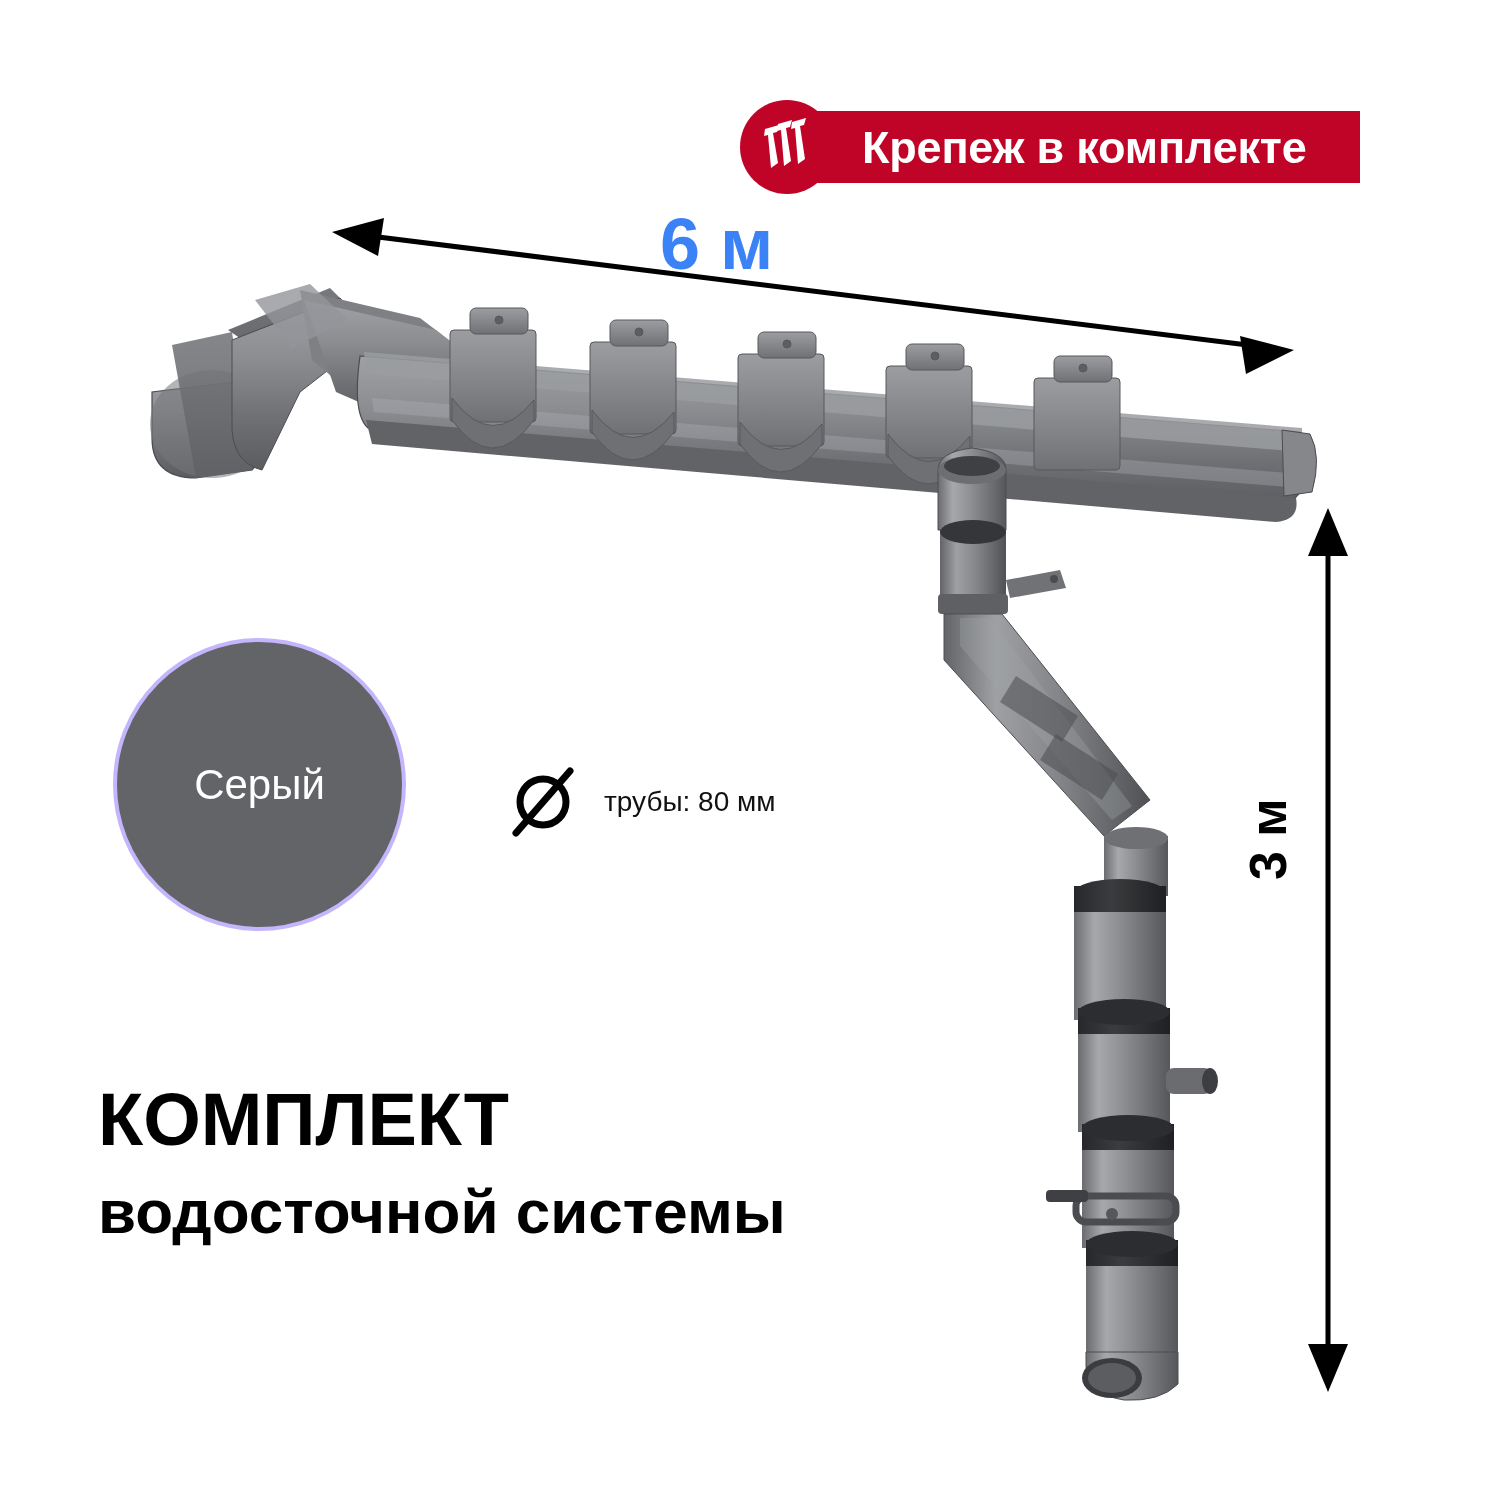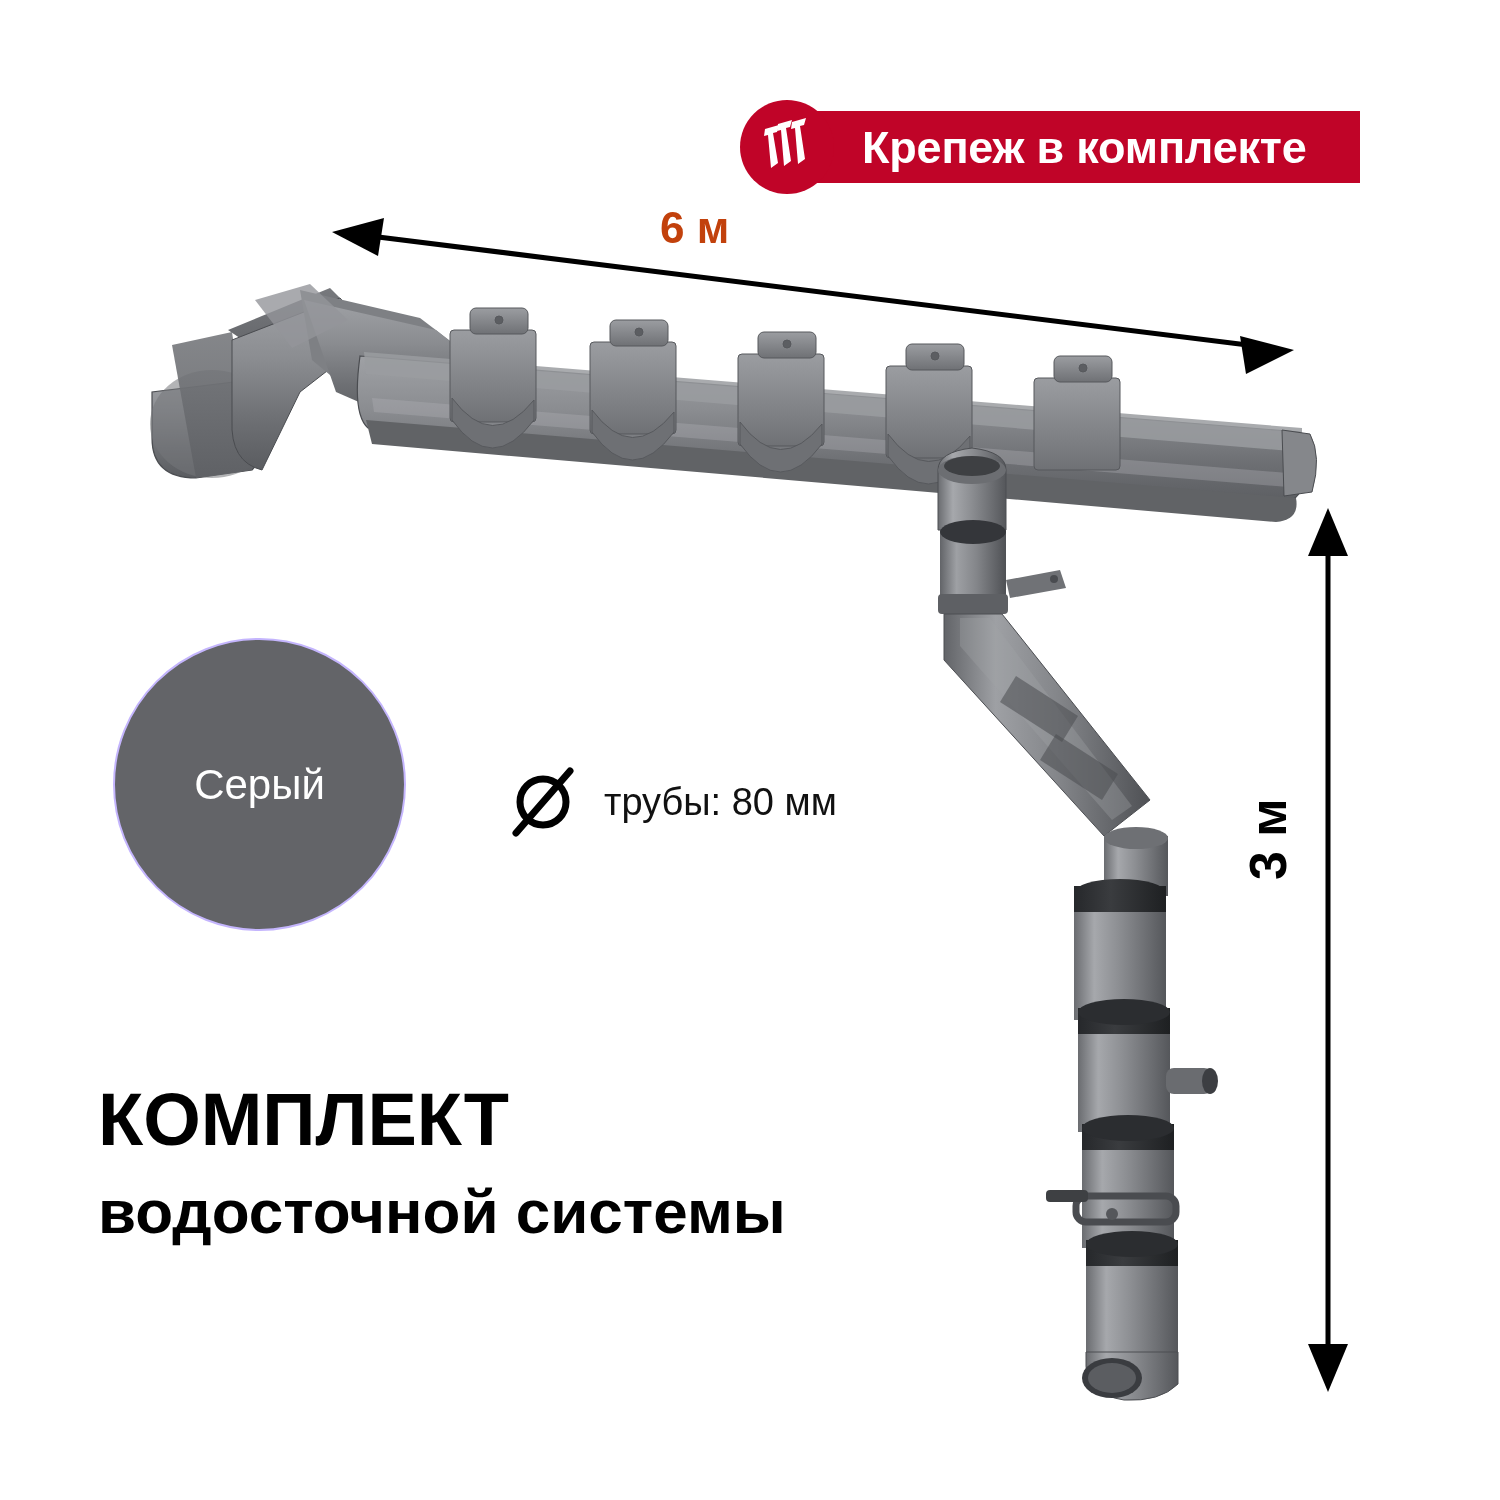--- a/index.html
+++ b/index.html
@@ -67,23 +67,23 @@
     position: absolute;
     left: 300px;
     top: 190px;
     width: 1020px;
     height: 190px;
   }
   .dim-label-6m {
     position: absolute;
     left: 660px;
     top: 203px;
-    font-size: 44px;
-    font-weight: bold;
-    color: #c2410c;
+    font-size: 72px;
+    font-weight: bold;
+    color: #3b82f6;
     white-space: nowrap;
   }
 
   
   .dim-v-svg {
     position: absolute;
     left: 1295px;
     top: 500px;
     width: 70px;
     height: 900px;
@@ -102,21 +102,21 @@
 
   
   .swatch {
     position: absolute;
     left: 113px;
     top: 638px;
     width: 293px;
     height: 293px;
     border-radius: 50%;
     background: #636468;
-    border: 2px solid #c4b5fd;
+    border: 4px solid #c4b5fd;
     box-sizing: border-box;
     display: flex;
     align-items: center;
     justify-content: center;
   }
   .swatch-label {
     color: #ffffff;
     font-size: 42px;
     line-height: 1;
   }
@@ -133,21 +133,21 @@
     align-items: center;
     height: 100px;
   }
   .spec-icon {
     width: 66px;
     height: 78px;
     flex: 0 0 66px;
     margin-right: 28px;
   }
   .spec-text {
-    font-size: 38px;
+    font-size: 28px;
     color: #111;
     white-space: nowrap;
     line-height: 1;
   }
 
   
   .headline {
     position: absolute;
     left: 98px;
     top: 1082px;

